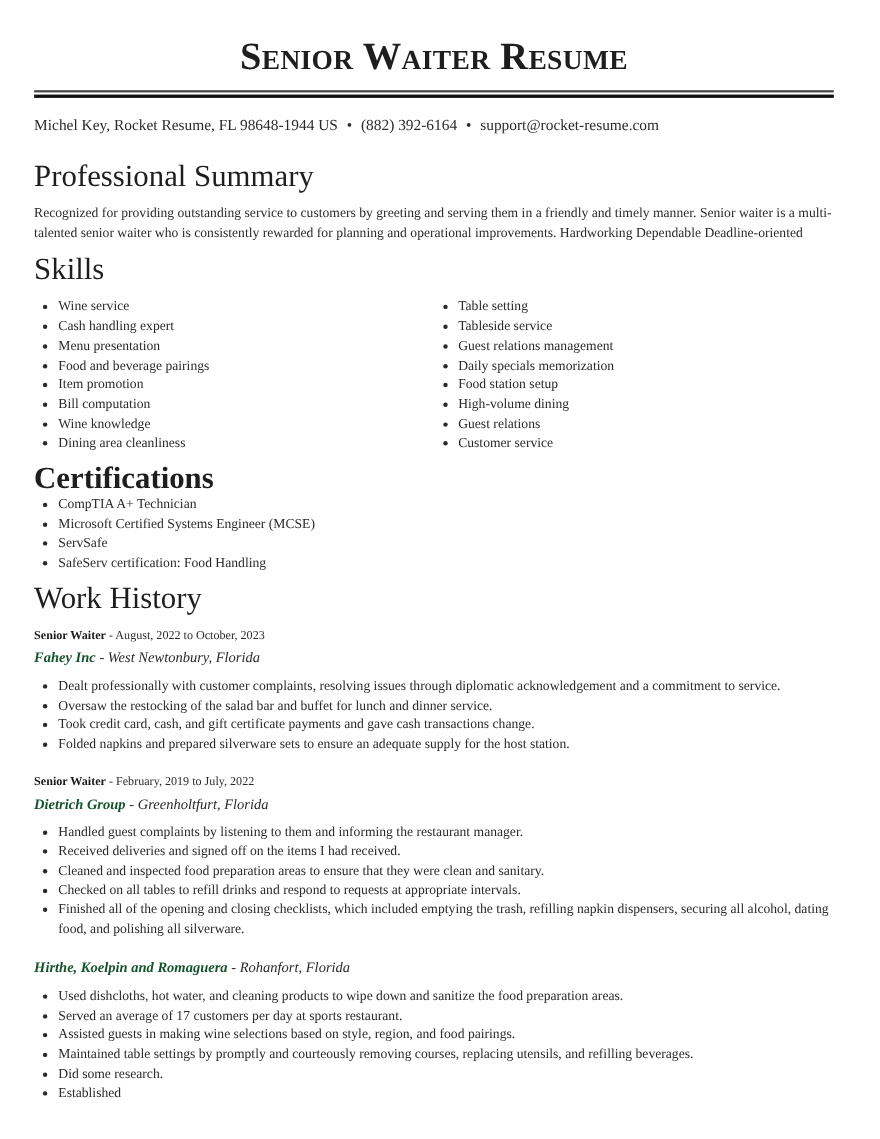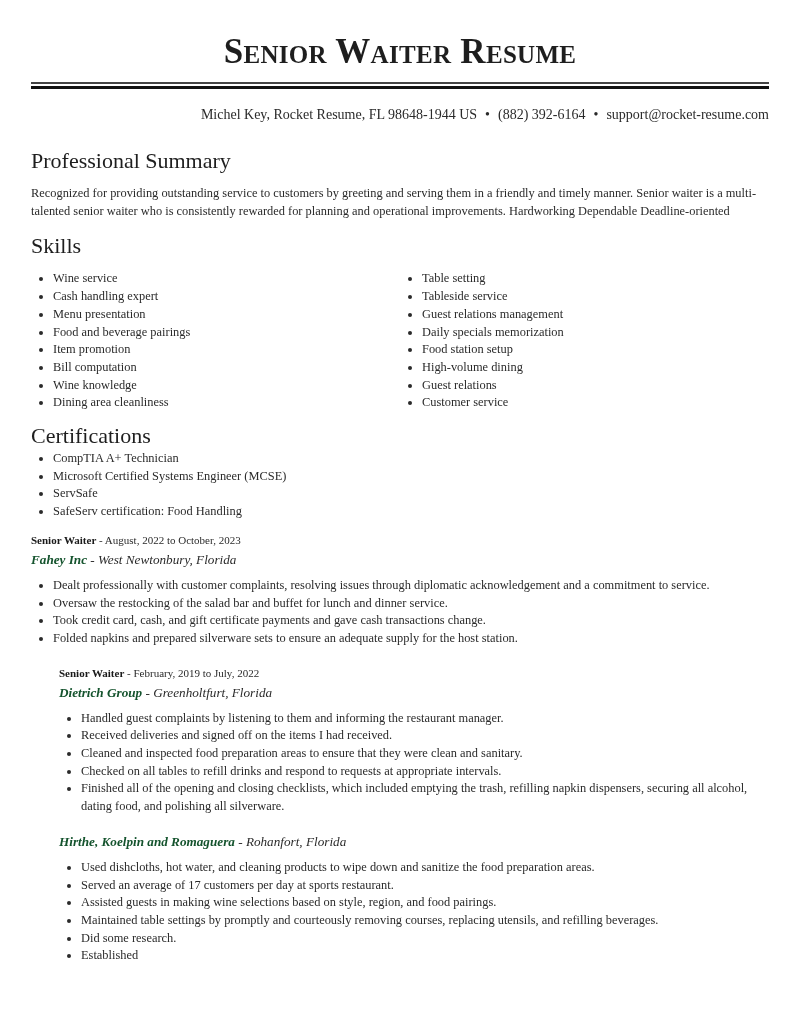--- a/index.html
+++ b/index.html
@@ -8,21 +8,21 @@
       background: #ffffff;
     }
     body {
       width: 800px;
       height: 1035px;
       overflow: hidden;
       font-family: "Liberation Serif", "DejaVu Serif", serif;
       color: #222222;
     }
     .page {
-      padding: 0 31px 0 31px;
+      padding: 0 42px 0 31px;
       position: relative;
     }
     .title {
       text-align: center;
       font-size: 35px;
       font-weight: bold;
       font-variant: small-caps;
       letter-spacing: 0.3px;
       margin: 0;
       padding-top: 29px;
@@ -41,33 +41,33 @@
       height: 1.5px;
       background: #444;
     }
     .rule .thick {
       position: absolute;
       left: 0; right: 0; top: 4px;
       height: 3px;
       background: #111;
     }
     .contact {
-      text-align: right;
+      text-align: left;
       font-size: 14px;
       margin-top: 16px;
       height: 20px;
       line-height: 20px;
       color: #2a2a2a;
     }
     .contact .sep {
       margin: 0 8px;
     }
     h2 {
       font-weight: normal;
-      font-size: 22px;
+      font-size: 28px;
       margin: 0;
       color: #1e1e1e;
       line-height: 28px;
     }
     .summary-head { margin-top: 22px; }
     .summary {
       font-size: 12.4px;
       line-height: 18px;
       margin-top: 9px;
       color: #2a2a2a;
@@ -81,25 +81,25 @@
     li {
       font-size: 12.4px;
       line-height: 17.7px;
       color: #2a2a2a;
     }
     .skills-grid {
       display: flex;
       margin-top: 10px;
     }
     .skills-grid ul { width: 363px; }
-    .cert-head { margin-top: 10px; }
+    .cert-head { margin-top: 10px; font-weight: bold; }
     .cert-list { }
     .work-head { margin-top: 10px; }
     .job { margin-top: 10px; }
-    .job + .job { margin-top: 16px; margin-left: 28px; }
+    .job + .job { margin-top: 16px; }
     .job-line {
       font-size: 11px;
       line-height: 19px;
       color: #2a2a2a;
     }
     .job-line b { color: #1a1a1a; }
     .job-company {
       font-size: 13.2px;
       line-height: 19px;
       font-style: italic;
@@ -152,20 +152,21 @@
   </div>
 
   <h2 class="cert-head">Certifications</h2>
   <ul class="cert-list">
     <li>CompTIA A+ Technician</li>
     <li>Microsoft Certified Systems Engineer (MCSE)</li>
     <li>ServSafe</li>
     <li>SafeServ certification: Food Handling</li>
   </ul>
 
+  <h2 class="work-head">Work History</h2>
 
   <div class="job">
     <div class="job-line"><b>Senior Waiter</b><span> - </span><span>August, 2022 to October, 2023</span></div>
     <div class="job-company"><b>Fahey Inc</b><span> - </span><span>West Newtonbury, Florida</span></div>
     <ul>
       <li>Dealt professionally with customer complaints, resolving issues through diplomatic acknowledgement and a commitment to service.</li>
       <li>Oversaw the restocking of the salad bar and buffet for lunch and dinner service.</li>
       <li>Took credit card, cash, and gift certificate payments and gave cash transactions change.</li>
       <li>Folded napkins and prepared silverware sets to ensure an adequate supply for the host station.</li>
     </ul>

